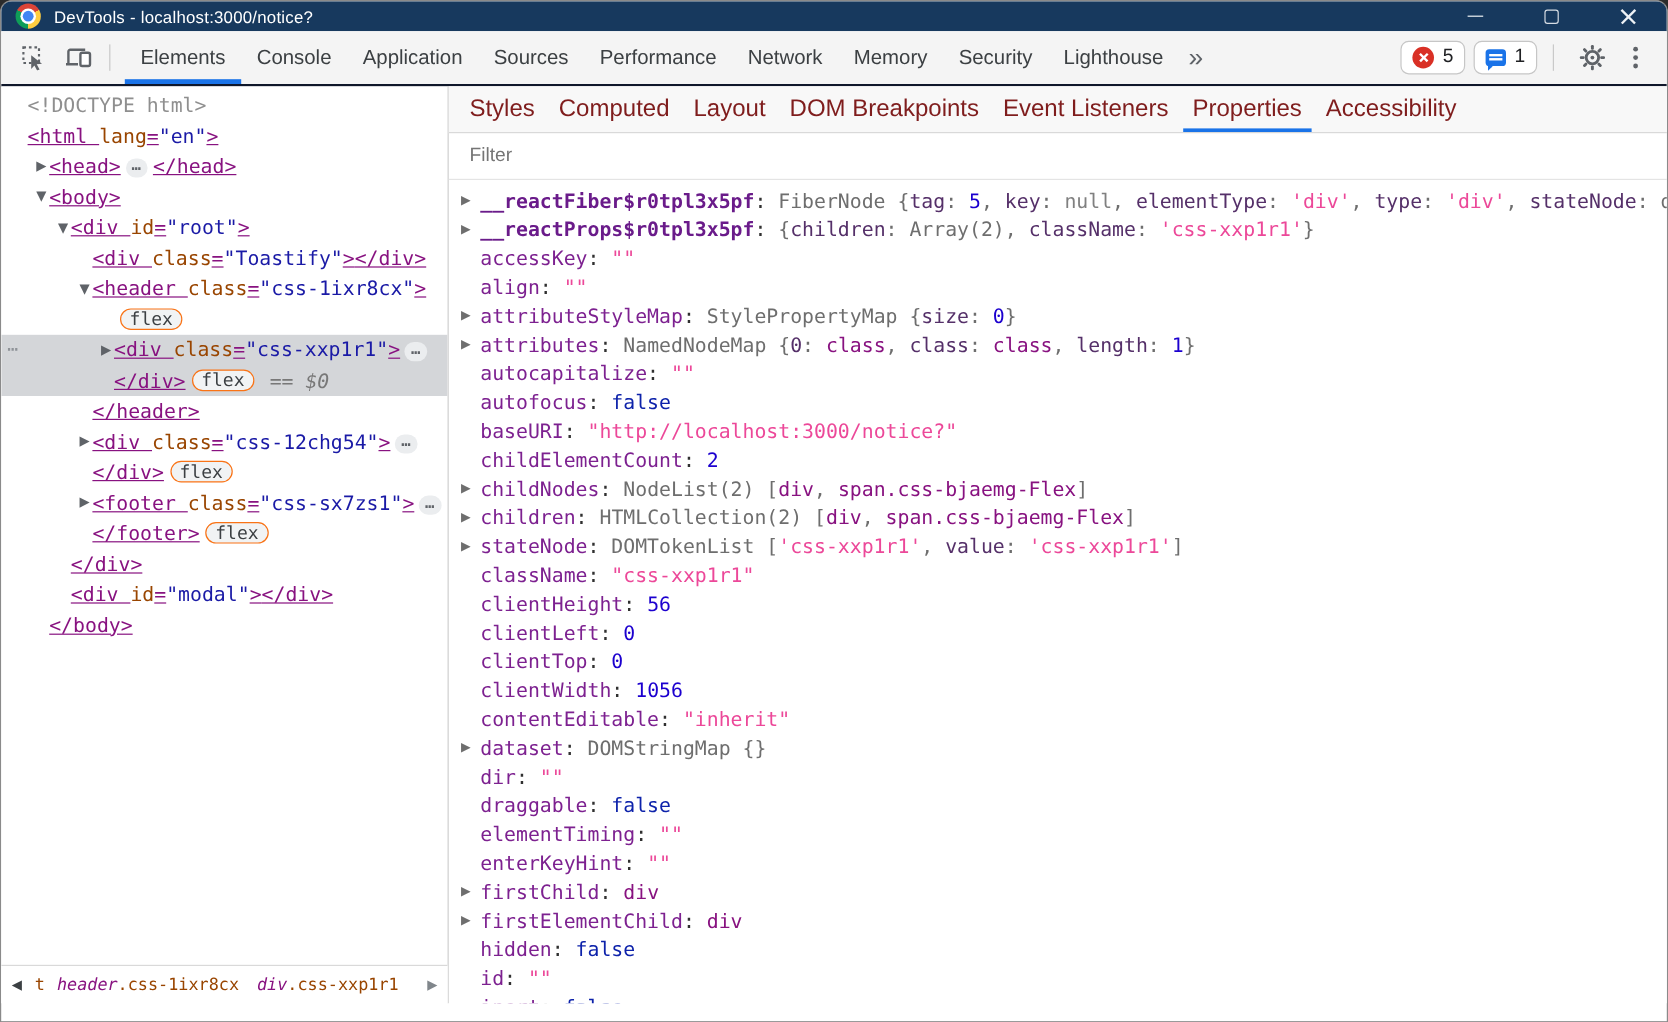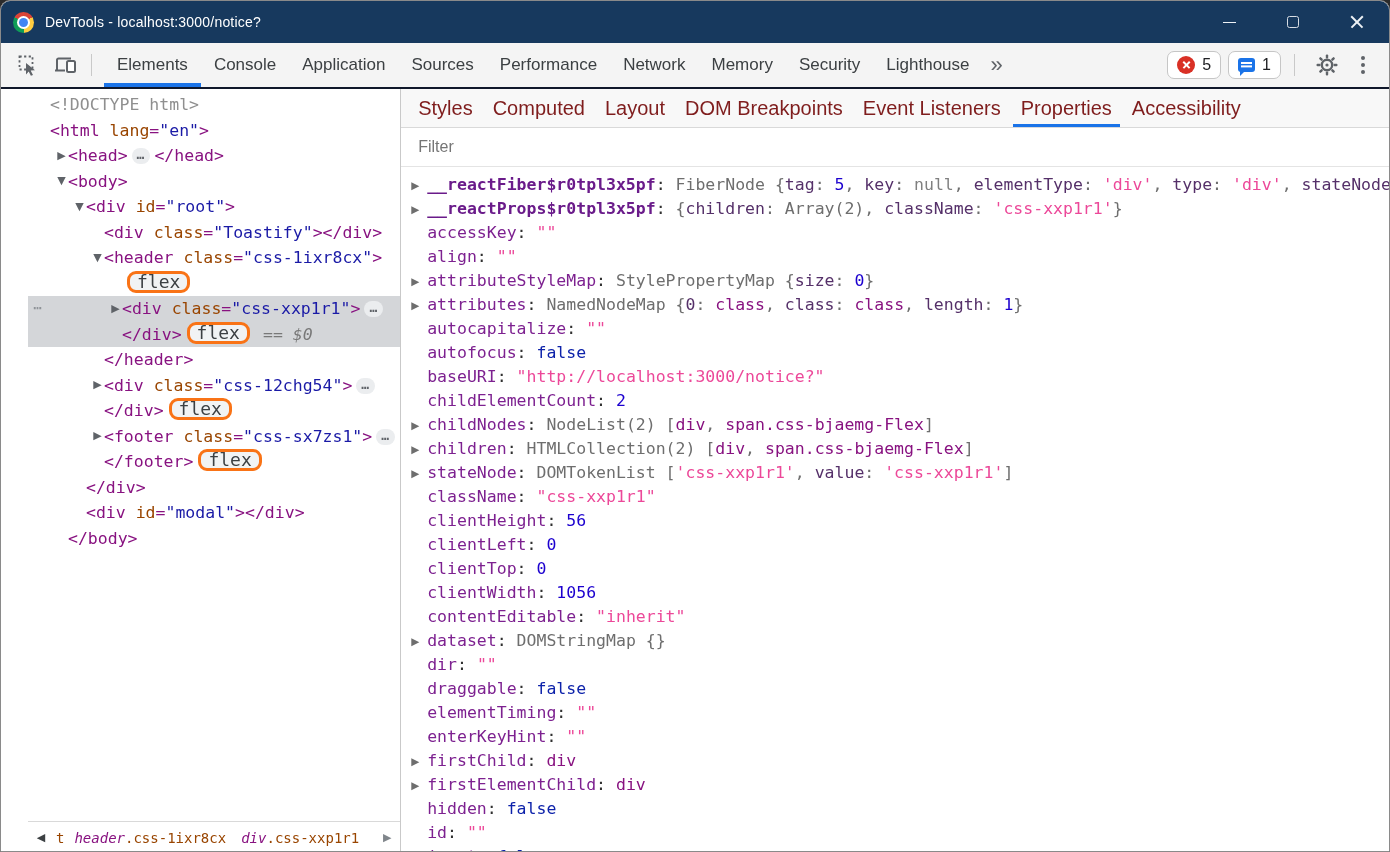--- a/index.html
+++ b/index.html
@@ -3,21 +3,21 @@
 <meta charset="utf-8">
 <style>
   * { box-sizing: border-box; margin: 0; padding: 0; }
   html,body { background:#2b2b2b; font-family:"Liberation Sans", sans-serif; }
   .window{
     position:relative; width:1390px; height:852px; background:#fff;
     border-radius:10px 10px 0 0; overflow:hidden; border:1px solid #8a8a8a;
   }
   
   .titlebar{
-    height:42px; background:var(--titlebar,#17395e); display:flex; align-items:center;
+    height:25px; background:var(--titlebar,#17395e); display:flex; align-items:center;
     padding-left:12px; color:#fff;text-align:right;
   }
   .chrome-logo{ width:21px; height:21px; border-radius:50%; position:relative; flex:0 0 auto;
     background:conic-gradient(from -60deg, #db4437 0 120deg, #ffcd40 120deg 240deg, #0f9d58 240deg 360deg); }
   .chrome-logo::before{ content:""; position:absolute; inset:4px; border-radius:50%; background:#fff; }
   .chrome-logo::after{ content:""; position:absolute; inset:6px; border-radius:50%; background:#4285f4; }
   .title-text{ margin-left:11px; font-size:14px; letter-spacing:.2px; }
   .win-controls{ margin-left:auto; display:flex; height:100%; }
   .win-btn{ width:64px; height:100%; display:flex; align-items:center; justify-content:center; }
   .min-glyph{ width:13px; height:0; border-top:1.6px solid #eef2f6; }
@@ -42,34 +42,34 @@
     border-radius:7px; padding:4px 9px; font-size:16px; color:#202124; }
   .err-circle{ width:18px; height:18px; border-radius:50%; background:#d93025; position:relative; }
   .err-circle::before,.err-circle::after{ content:""; position:absolute; left:4.5px; top:8px; width:9px; height:1.8px; background:#fff; }
   .err-circle::before{ transform:rotate(45deg);} .err-circle::after{ transform:rotate(-45deg);}
   .msg-bubble{ width:17px; height:14px; background:#1a73e8; border-radius:3px; position:relative; }
   .msg-bubble::before{ content:""; position:absolute; left:2px; bottom:-4px; border:3px solid transparent; border-top-color:#1a73e8; border-left-color:#1a73e8; }
   .msg-bubble::after{ content:""; position:absolute; left:3px; top:4px; width:11px; height:1.6px; background:#fff; box-shadow:0 3.4px 0 #fff; }
   .kebab{ width:4px; height:4px; border-radius:50%; background:#5f6368; box-shadow:0 7px 0 #5f6368, 0 -7px 0 #5f6368; margin:0 14px 0 8px; }
 
   
-  .main{ display:flex; height:764px;margin-left:27px; }
+  .main{ display:flex; height:764px; }
   .left-pane{ width:390px; border-right:1px solid #c9c9c9; display:flex; flex-direction:column; background:#fff; }
   .right-pane{ flex:1; position:relative; display:flex; flex-direction:column; background:#fff; }
 
   
   .tree{ flex:1; overflow:hidden; padding-top:3px; font-family:"DejaVu Sans Mono","Liberation Mono",monospace; font-size:16.5px; }
   .tline{ position:relative; height:25.5px; line-height:25.5px; white-space:nowrap; }
   .tline.sel{ background:#d4d6d9; }
   .gutter-dots{ position:absolute; left:5px; top:0; color:#8f9398; font-size:15px; letter-spacing:1px; }
   .arrow{ display:inline-block; width:13px; font-size:11px; color:#5f6368; text-align:center; vertical-align:middle; font-family:"DejaVu Sans",sans-serif; position:relative; top:-1px; }
-  .t-tag{ color:#881280; } .t-attr{ color:#994500; } .t-val{ color:#1a1aa6; }
+  .t-tag{ color:#881280;text-decoration:underline; } .t-attr{ color:#994500; } .t-val{ color:#1a1aa6; }
   .t-doctype{ color:#8f8f8f; } .t-eq{ color:#787878; font-style:italic; margin-left:8px; }
-  .badge-flex{ display:inline-block; background:#f1f3f4; border:3px solid #f97316; border-radius:9px;
-    font-size:18px; line-height:16px; padding:0 7px; color:#3c4043; margin:0 5px; vertical-align:1px; }
+  .badge-flex{ display:inline-block; background:#f1f3f4; border:1px solid #f97316; border-radius:9px;
+    font-size:15px; line-height:16px; padding:0 7px; color:#3c4043; margin:0 5px; vertical-align:1px; }
   .badge-ellipsis{ display:inline-block; background:#ebedef; border-radius:8px; font-size:13px; line-height:13px;
     padding:0 5px 3px; color:#5f6368; margin:0 4px; vertical-align:2px; font-weight:bold; letter-spacing:1px; }
 
   
   .crumbs{ height:32px; border-top:1px solid #d9d9d9; display:flex; align-items:center;
     font-family:"DejaVu Sans Mono","Liberation Mono",monospace; font-size:14px; background:#fff; overflow:hidden; }
   .crumb-nav{ width:26px; text-align:center; font-size:11px; font-family:"DejaVu Sans",sans-serif; }
   .crumb-nav.left{ color:#3c4043; } .crumb-nav.right{ color:#80868b; margin-left:auto; }
   .crumb{ margin-right:15px; white-space:nowrap; }
   .crumb.clip{ margin-left:2px; margin-right:10px; }

